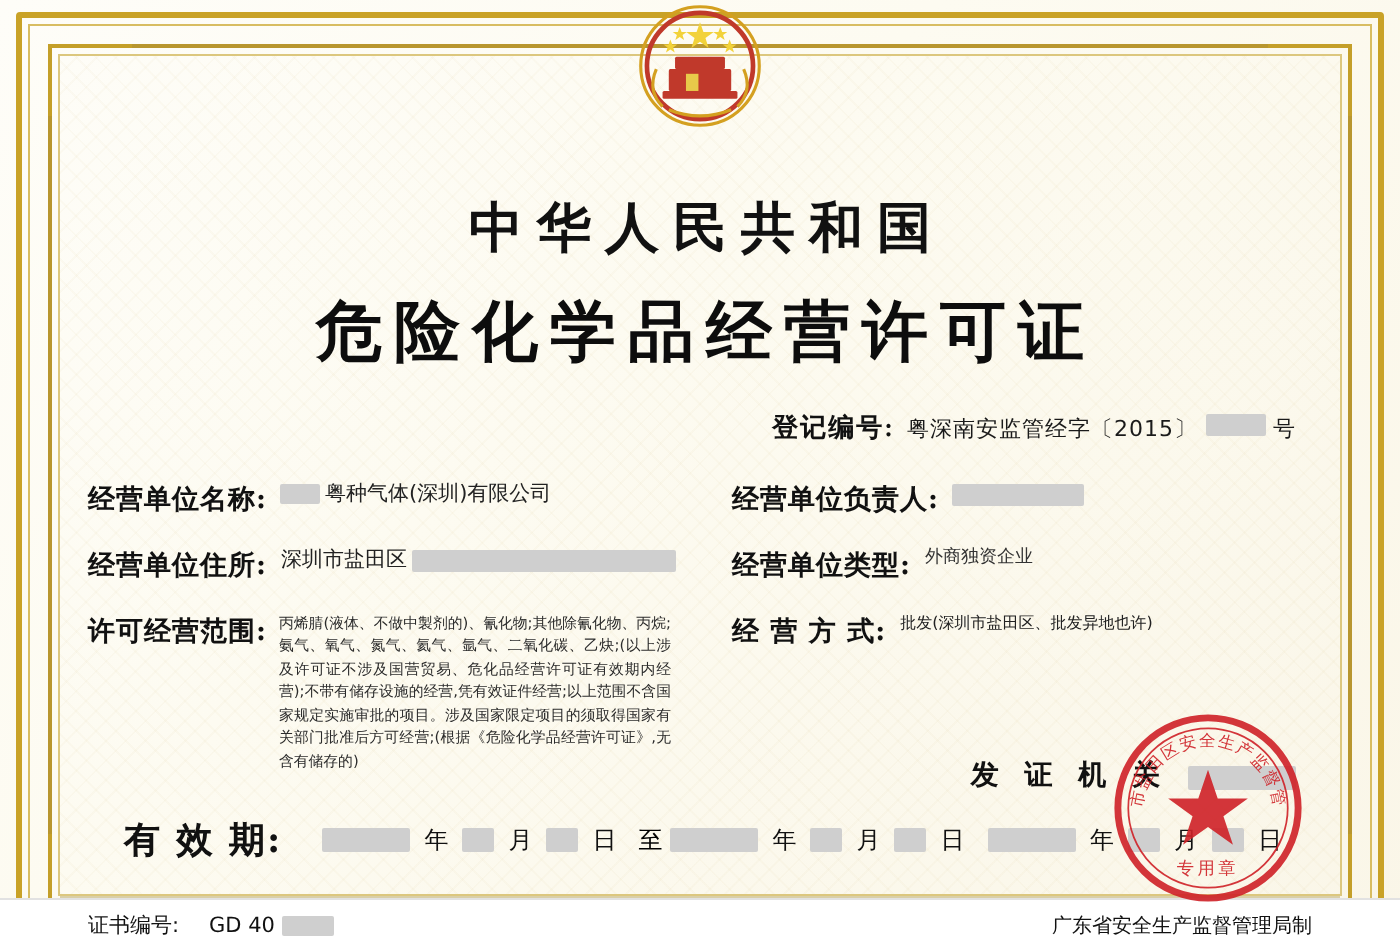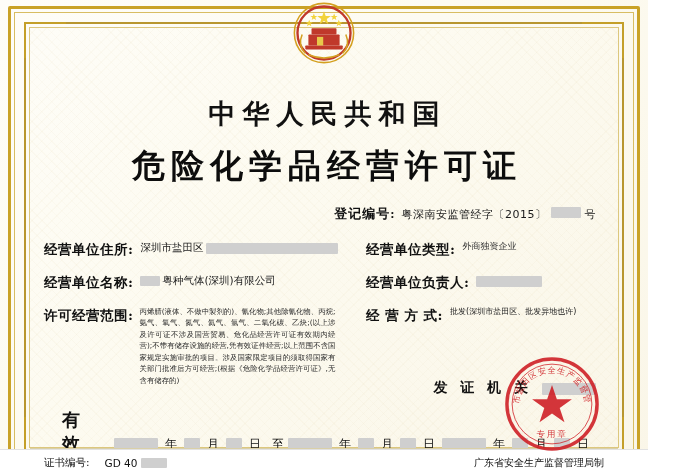--- a/index.html
+++ b/index.html
@@ -9,21 +9,21 @@
   body {
     width: 700px;
     height: 475px;
     background: #ffffff;
     font-family: "DejaVu Sans", sans-serif;
     overflow: hidden;
   }
 
   #certificate {
     position: relative;
-    width: 648px;
+    width: 700px;
     height: 475px;
     background: linear-gradient(135deg, #fefdf8 0%, #fdfbf1 40%, #faf6e8 100%);
     box-sizing: border-box;
     overflow: hidden;
   }
 
   
   .frame-outer {
     position: absolute;
     left: 8px; top: 6px; right: 8px; bottom: 6px;
@@ -315,43 +315,43 @@
     <span class="reg-label">登记编号:</span>
     <span class="reg-value">粤深南安监管经字〔2015〕</span>
     <span class="redact" style="width:30px;height:11px;margin:0 4px;"></span>
     <span class="reg-value">号</span>
   </div>
 
   <div class="fields">
 
     <div class="field-row">
       <div class="col-left">
-        <span class="flabel">经营单位住所:</span>
-        <span class="fvalue">
-          <span>深圳市盐田区</span><span class="redact" style="width:132px;height:11px;margin-left:3px;"></span>
-        </span>
-      </div>
-      <div class="col-right">
-        <span class="flabel">经营单位类型:</span>
-        <span class="fvalue small">外商独资企业</span>
-      </div>
-    </div>
-
-    <div class="field-row">
-      <div class="col-left">
         <span class="flabel">经营单位名称:</span>
         <span class="fvalue">
           <span class="redact" style="width:20px;height:10px;margin-right:2px;"></span><span>粤种气体(深圳)有限公司</span>
         </span>
       </div>
       <div class="col-right">
         <span class="flabel">经营单位负责人:</span>
         <span class="fvalue">
           <span class="redact" style="width:66px;height:11px;"></span>
         </span>
+      </div>
+    </div>
+
+    <div class="field-row">
+      <div class="col-left">
+        <span class="flabel">经营单位住所:</span>
+        <span class="fvalue">
+          <span>深圳市盐田区</span><span class="redact" style="width:132px;height:11px;margin-left:3px;"></span>
+        </span>
+      </div>
+      <div class="col-right">
+        <span class="flabel">经营单位类型:</span>
+        <span class="fvalue small">外商独资企业</span>
       </div>
     </div>
 
     <div class="field-row">
       <div class="col-left">
         <span class="flabel">许可经营范围:</span>
         <span class="scope-text">丙烯腈(液体、不做中製剂的)、氰化物;其他除氰化物、丙烷;氨气、氧气、氮气、氦气、氩气、二氧化碳、乙炔;(以上涉及许可证不涉及国营贸易、危化品经营许可证有效期内经营);不带有储存设施的经营,凭有效证件经营;以上范围不含国家规定实施审批的项目。涉及国家限定项目的须取得国家有关部门批准后方可经营;(根据《危险化学品经营许可证》,无含有储存的)</span>
       </div>
       <div class="col-right" style="align-items:flex-start;">
         <span class="flabel">经 营 方 式:</span>

